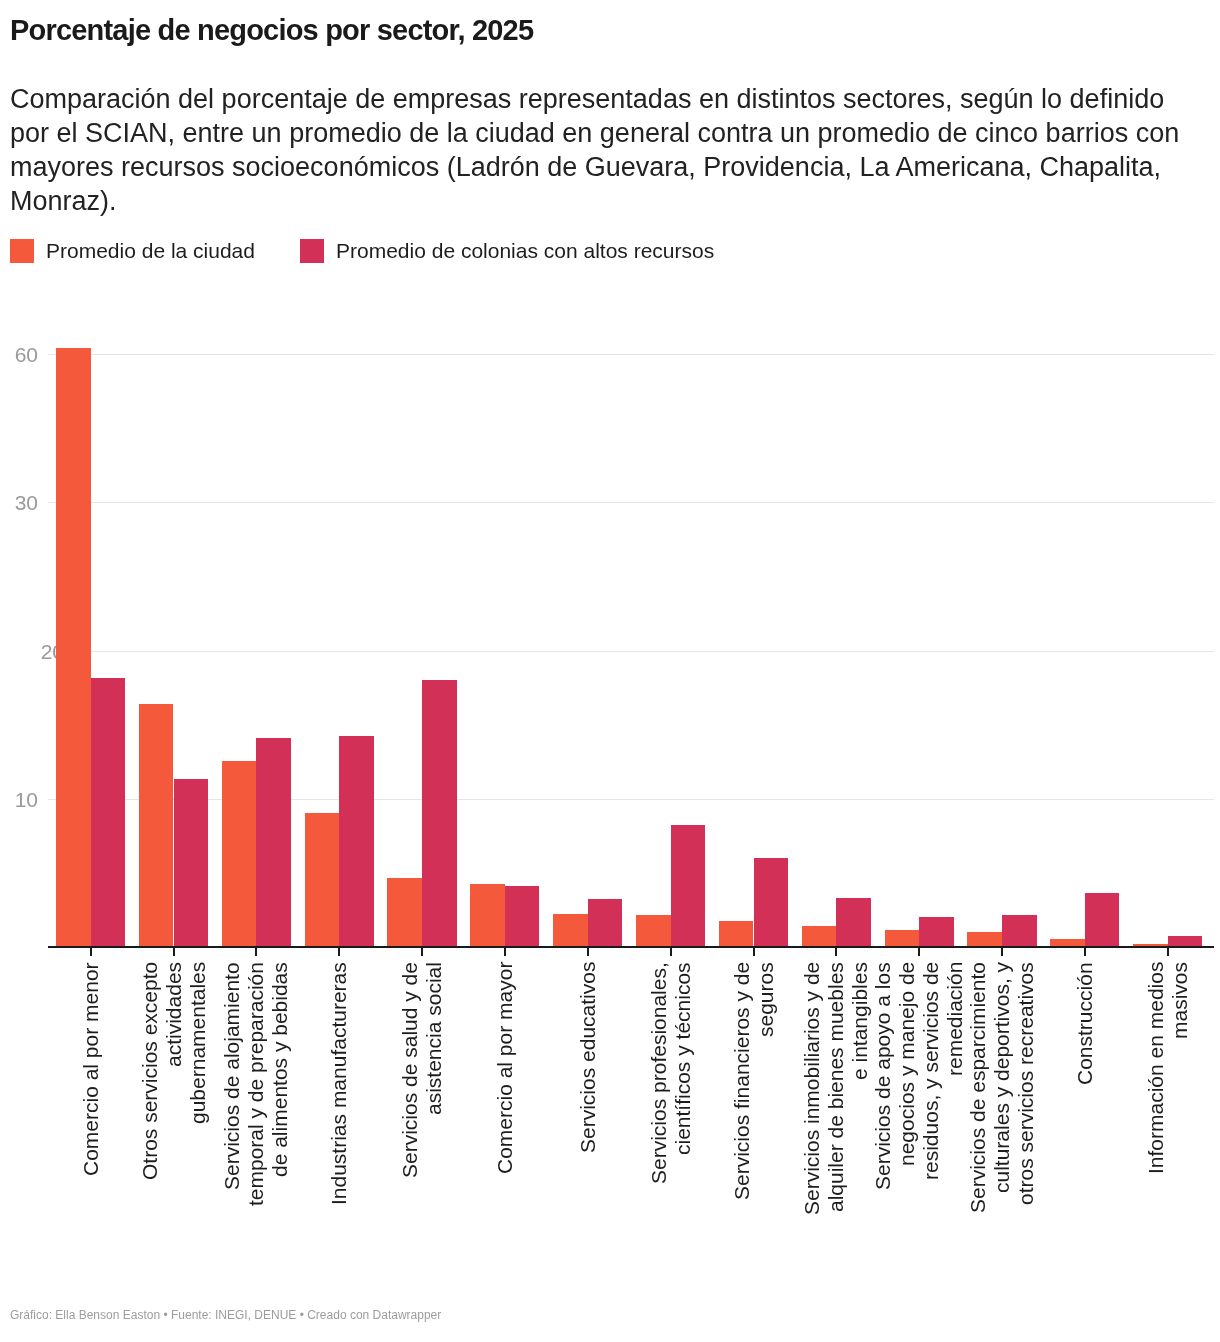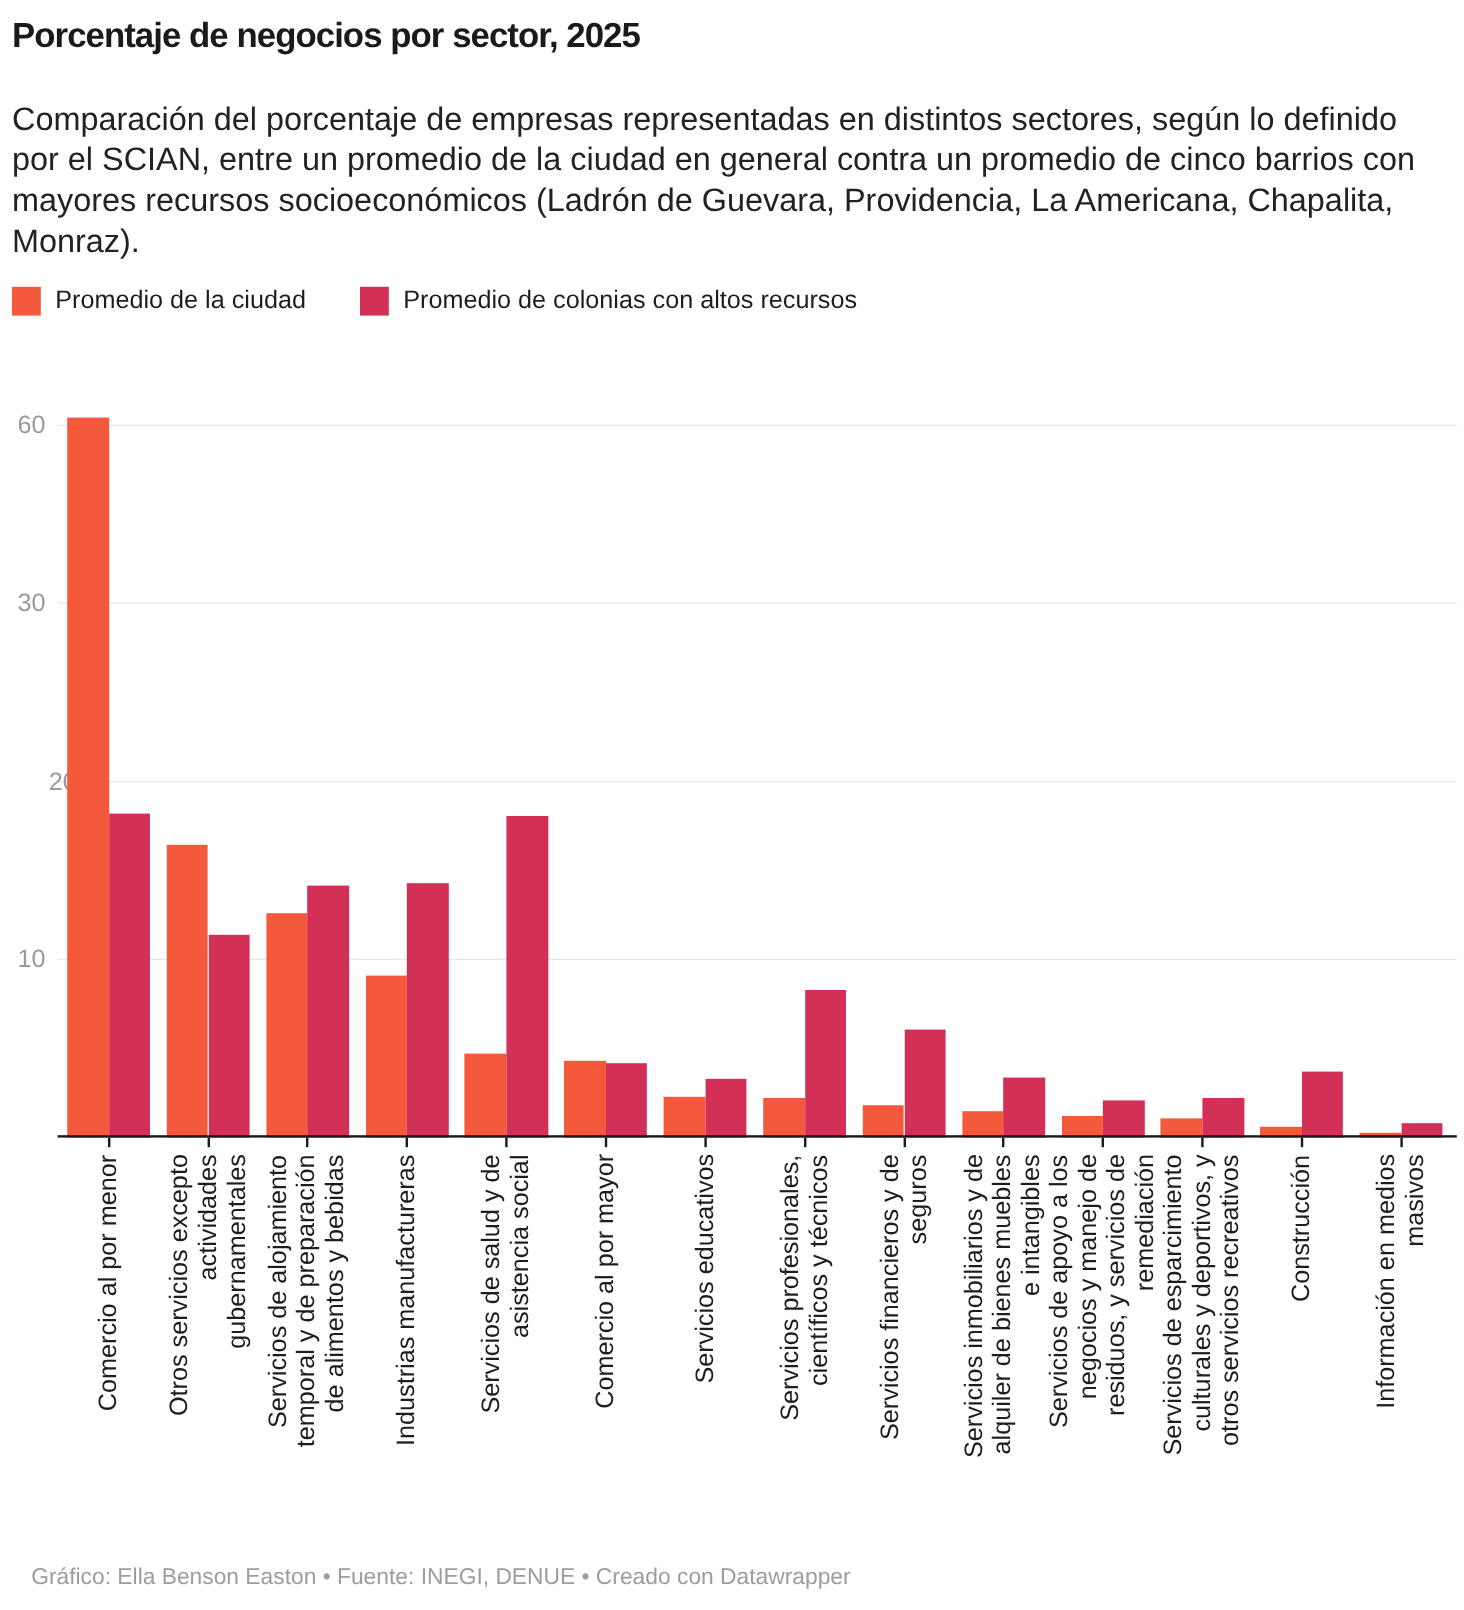--- a/index.html
+++ b/index.html
@@ -27,22 +27,22 @@
   .bar{position:absolute;}
   .axis{position:absolute; left:48px; width:1166px; height:2px; top:616px; background:#1a1a1a;}
   .tick{position:absolute; top:618px; width:2px; height:8px; background:#1a1a1a;}
   .xlab{
     position:absolute; top:632px; height:298px;
     writing-mode:vertical-rl; transform:translateX(-50%) rotate(180deg);
     text-align:right; white-space:pre-line;
     font-size:21px; line-height:24px; color:#1d1d1d;
   }
   .footer{
-    position:absolute; top:1303px; left:26px;
-    font-size:19px; line-height:24px; color:#9d9d9d;
+    position:absolute; top:1303px; left:10px;
+    font-size:12px; line-height:24px; color:#9d9d9d;
   }
 </style>
 </head>
 <body>
 
 <div class="page">
 
   <h1 class="title">Porcentaje de negocios por sector, 2025</h1>
 
   <p class="desc">Comparación del porcentaje de empresas representadas en distintos sectores, según lo definido por el SCIAN, entre un promedio de la ciudad en general contra un promedio de cinco barrios con mayores recursos socioeconómicos (Ladrón de Guevara, Providencia, La Americana, Chapalita, Monraz).</p>

